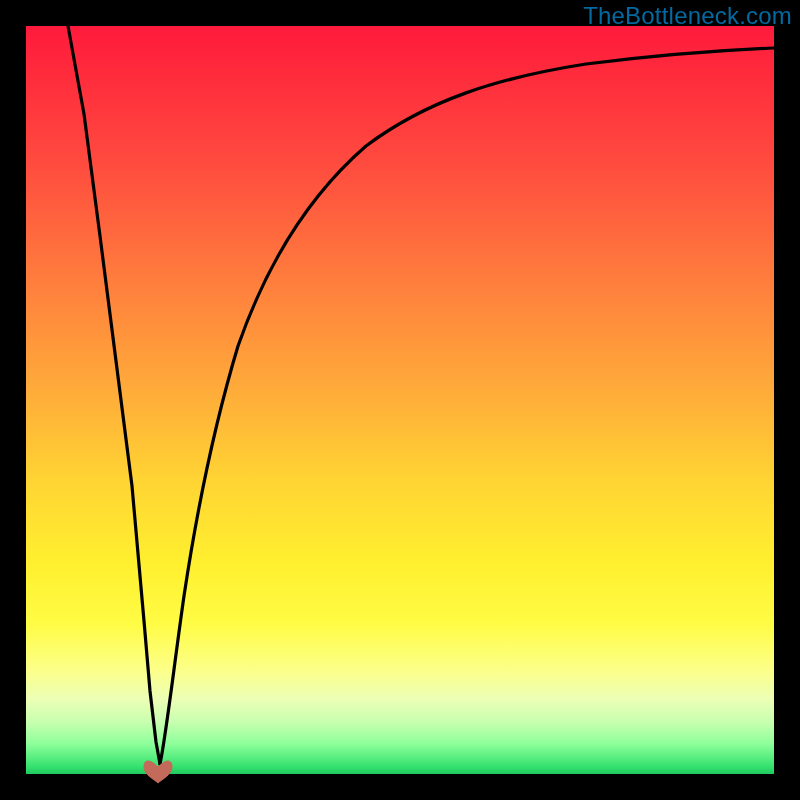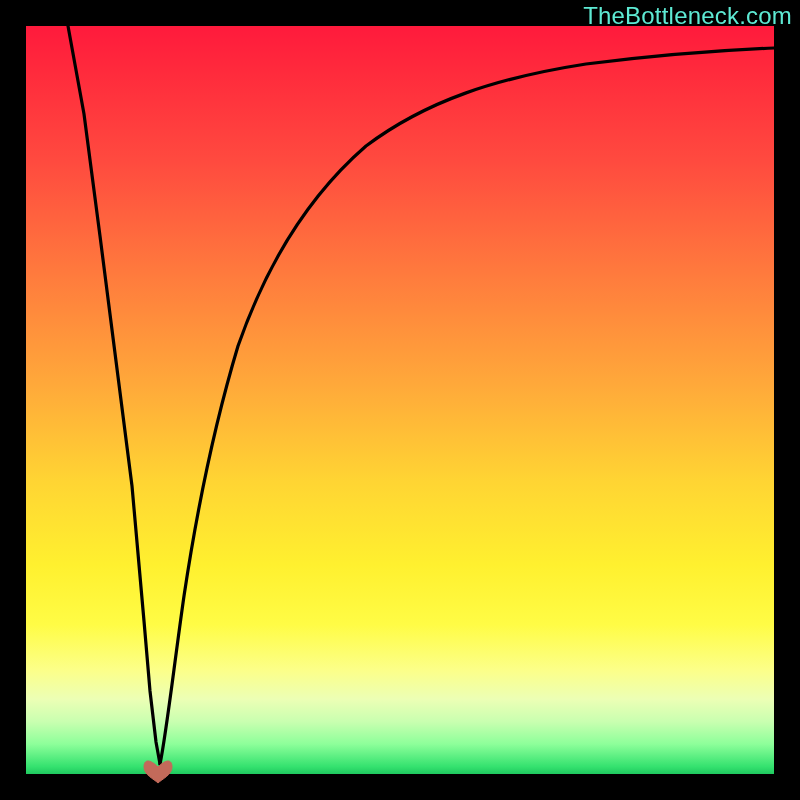--- a/index.html
+++ b/index.html
@@ -38,21 +38,21 @@
       #c9ffb0 93%,
       #8dff9a 96%,
       #35e26f 99%,
       #1fc95f 100%
     );
   }
   .watermark {
     position: absolute;
     top: 2px;
     right: 8px;
-    color: #5eead4;
+    color: #0369a1;
     font-size: 24px;
     font-weight: 500;
     letter-spacing: 0.2px;
     user-select: none;
   }
   svg.curve {
     position: absolute;
     left: 0;
     top: 0;
     width: 748px;

